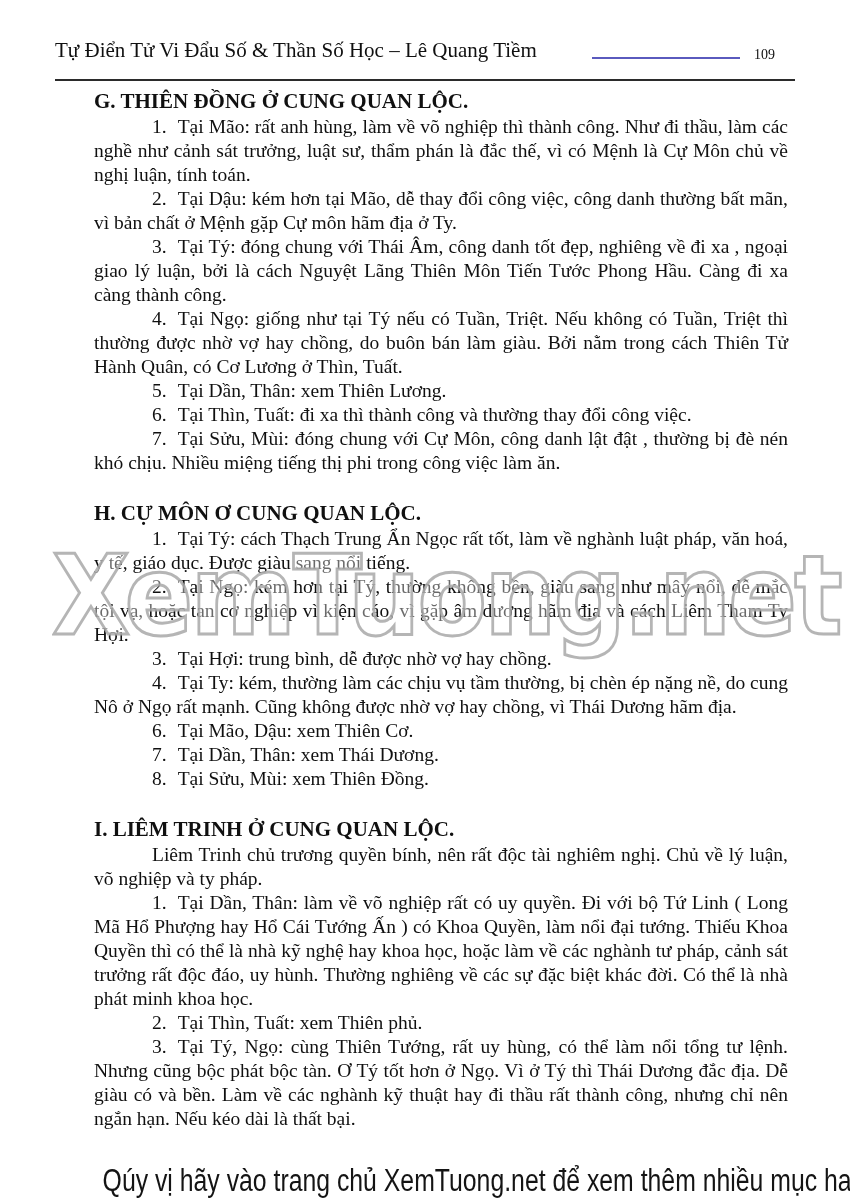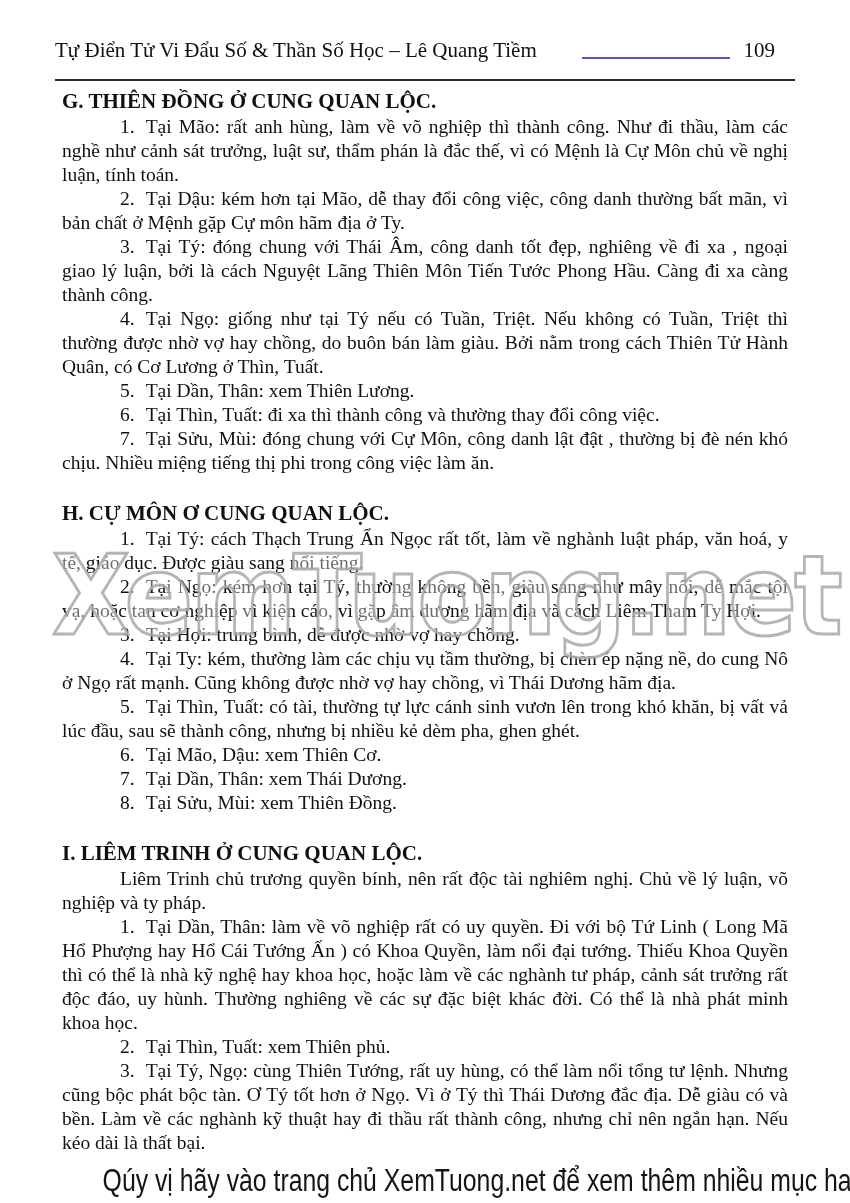--- a/index.html
+++ b/index.html
@@ -22,31 +22,32 @@
     font-size: 21px;
     white-space: nowrap;
   }
   .header-spacer { flex: 1; }
   .header-underline {
     width: 148px;
     height: 0;
     border-bottom: 2px solid #5a5abe;
     margin: 0 14px 4px 0;
   }
-  .page-number { font-size: 21px; }
+  .page-number { font-size: 14px; }
   .divider-rule {
     margin: 16px 55px 0 55px;
     border-top: 2.5px solid #2b2b2b;
   }
   
   .content {
     padding: 4px 62px 0 62px;
     text-align: justify;
     font-size: 19.5px;
     line-height: 24px;
+    margin-left: 32px;
   }
   .section { margin: 0; }
   .section-heading {
     font-weight: bold;
     font-size: 21px;
     margin: 4px 0 2px 0;
   }
   .section + .section .section-heading { margin-top: 26px; }
   .para {
     margin: 0;
@@ -113,21 +114,20 @@
       <p class="para"><span class="item-number">6.</span><span>Tại Thìn, Tuất: đi xa thì thành công và thường thay đổi công việc.</span></p>
       <p class="para"><span class="item-number">7.</span><span>Tại Sửu, Mùi: đóng chung với Cự Môn, công danh lật đật , thường bị đè nén khó chịu. Nhiều miệng tiếng thị phi trong công việc làm ăn.</span></p>
     </div>
 
     <div class="section">
       <div class="section-heading">H. CỰ MÔN Ơ CUNG QUAN LỘC.</div>
       <p class="para"><span class="item-number">1.</span><span>Tại Tý: cách Thạch Trung Ẩn Ngọc rất tốt, làm về nghành luật pháp, văn hoá, y tế, giáo dục. Được giàu sang nổi tiếng.</span></p>
       <p class="para"><span class="item-number">2.</span><span>Tại Ngọ: kém hơn tại Tý, thường không bền, giàu sang như mây nổi, dễ mắc tội vạ, hoặc tan cơ nghiệp vì kiện cáo, vì gặp âm dương hãm địa và cách Liêm Tham Ty Hợi.</span></p>
       <p class="para"><span class="item-number">3.</span><span>Tại Hợi: trung bình, dễ được nhờ vợ hay chồng.</span></p>
       <p class="para"><span class="item-number">4.</span><span>Tại Ty: kém, thường làm các chịu vụ tầm thường, bị chèn ép nặng nề, do cung Nô ở Ngọ rất mạnh. Cũng không được  nhờ vợ hay chồng, vì Thái Dương hãm địa.</span></p>
-      <p class="para"><span class="item-number">5.</span><span>Tại Thìn, Tuất: có tài, thường tự lực cánh sinh vươn lên trong khó khăn, bị vất vả lúc đầu, sau sẽ thành công, nhưng bị nhiều kẻ dèm pha, ghen ghét.</span></p>
       <p class="para"><span class="item-number">6.</span><span>Tại Mão, Dậu: xem Thiên Cơ.</span></p>
       <p class="para"><span class="item-number">7.</span><span>Tại Dần, Thân: xem Thái Dương.</span></p>
       <p class="para"><span class="item-number">8.</span><span>Tại Sửu, Mùi: xem Thiên Đồng.</span></p>
     </div>
 
     <div class="section">
       <div class="section-heading">I. LIÊM TRINH Ở CUNG QUAN LỘC.</div>
       <p class="para">Liêm Trinh chủ trương quyền bính, nên rất độc tài nghiêm nghị. Chủ về lý luận, võ nghiệp và ty pháp.</p>
       <p class="para"><span class="item-number">1.</span><span>Tại Dần, Thân: làm về võ nghiệp rất có uy quyền. Đi với bộ Tứ Linh ( Long Mã Hổ Phượng hay Hổ Cái Tướng Ấn ) có Khoa Quyền, làm nổi đại tướng. Thiếu Khoa Quyền thì có thể là nhà kỹ nghệ hay khoa học, hoặc làm về các nghành tư pháp, cảnh sát trưởng rất độc đáo, uy hùnh. Thường nghiêng về các sự đặc biệt khác đời. Có thể là nhà phát minh khoa học.</span></p>
       <p class="para"><span class="item-number">2.</span><span>Tại Thìn, Tuất: xem Thiên phủ.</span></p>

